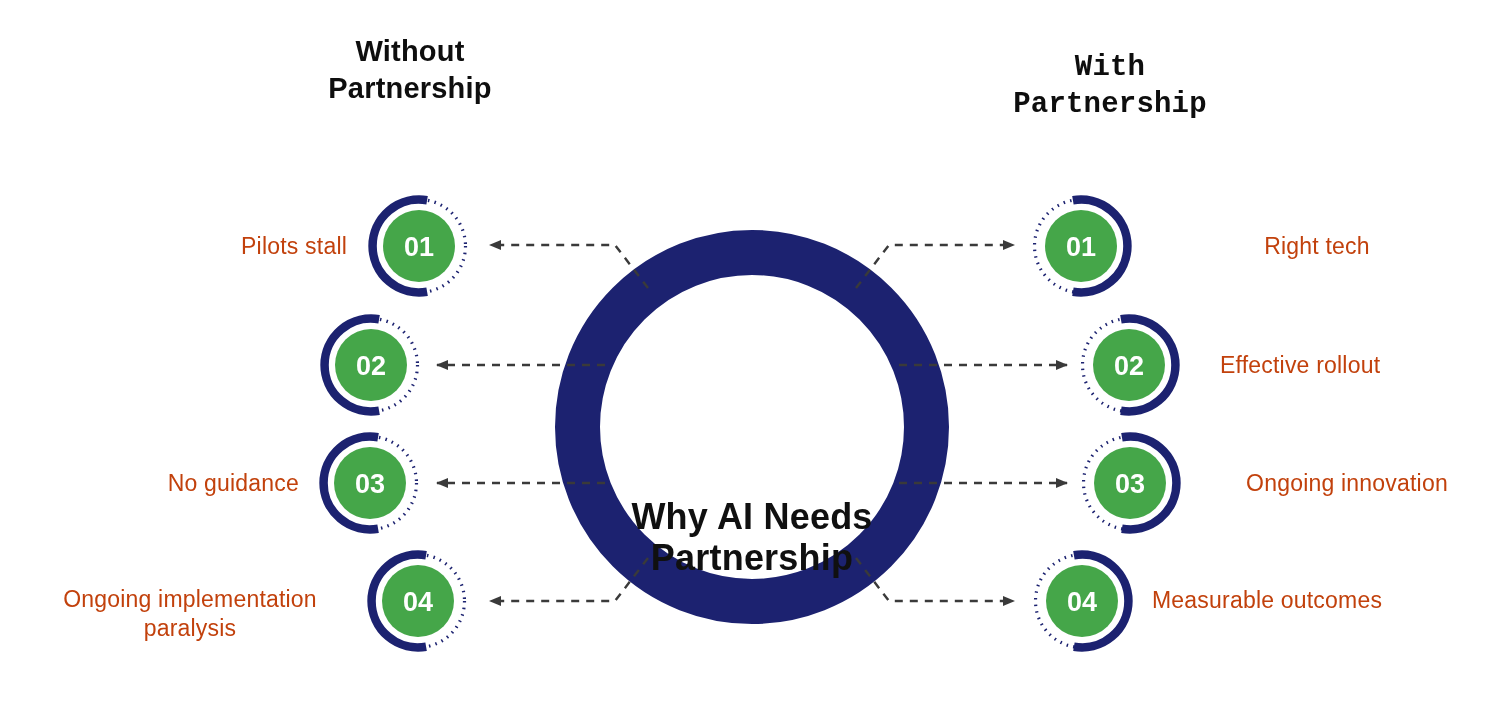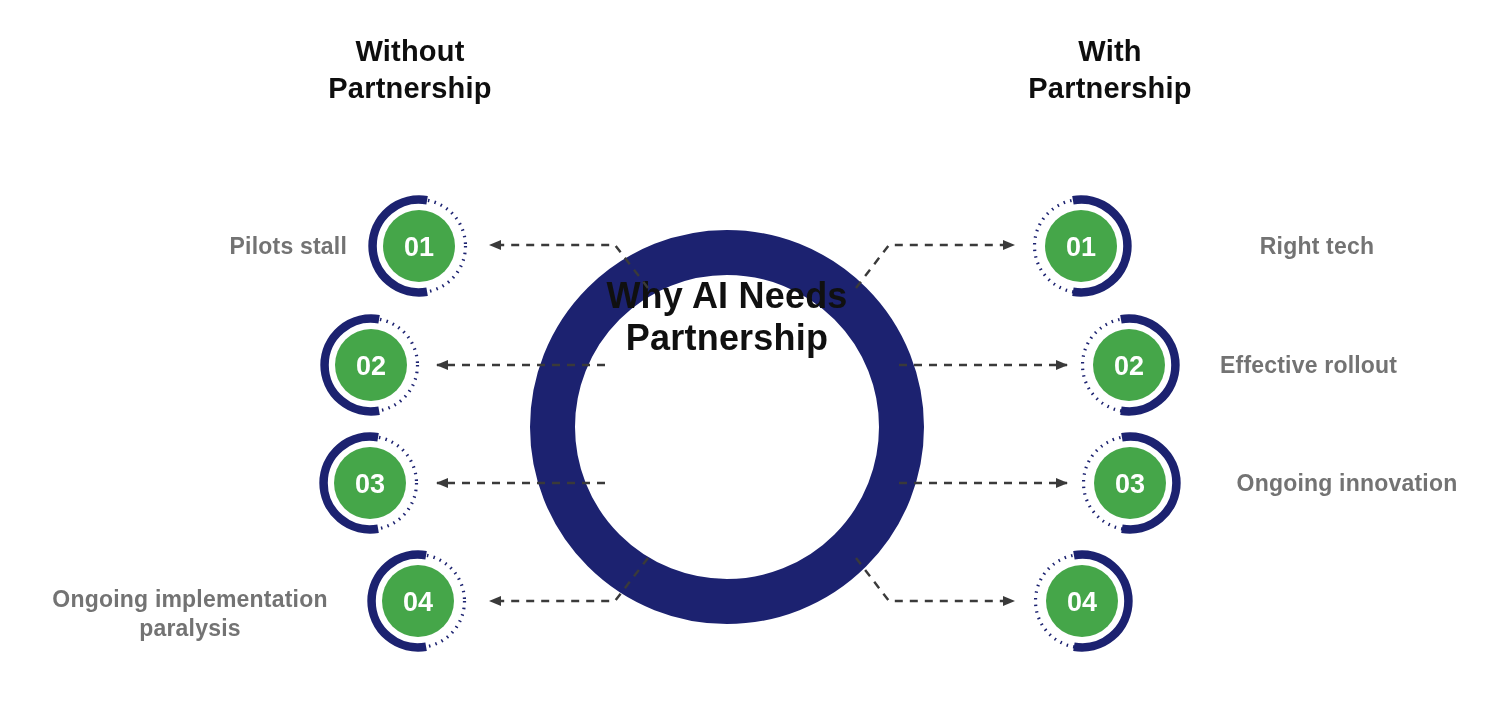--- a/index.html
+++ b/index.html
@@ -16,32 +16,32 @@
     width:320px;
     text-align:center;
     font-size:29px;
     font-weight:800;
     line-height:1.28;
     color:#0e0e0e;
     white-space:pre-line;
     letter-spacing:.2px;
   }
   .col-header.left{left:250px;top:33px;}
-  .col-header.right{left:950px;top:33px;}
+  .col-header.right{left:950px;top:49px;font-family:Liberation Mono, monospace;}
 
   
   .hub{
     position:absolute;
-    left:530px;top:230px;
+    left:555px;top:230px;
     width:394px;height:394px;
     box-sizing:border-box;
     border:45px solid #1c2270;
     border-radius:50%;
     background:#ffffff;
-    display:flex;align-items:flex-start;justify-content:center;
+    display:flex;align-items:flex-end;justify-content:center;
   }
   .hub-text{
     text-align:center;
     font-size:36px;
     font-weight:800;
     line-height:1.16;
     color:#101010;
     letter-spacing:.2px;
   }
 
@@ -71,22 +71,22 @@
   .b-l4{left:366px;top:549px;}
   .b-r1{left:1029px;top:194px;}
   .b-r2{left:1077px;top:313px;}
   .b-r3{left:1078px;top:431px;}
   .b-r4{left:1030px;top:549px;}
 
   
   .item-label{
     position:absolute;
     font-size:23px;
-    font-weight:700;
-    color:#737373;
+    font-weight:400;
+    color:#c2410c;
     line-height:30px;
     letter-spacing:.2px;
   }
   .lab-l1{left:27px;top:231px;width:320px;text-align:right;}
   .lab-l2{left:20px;top:350px;width:278px;text-align:right;}
   .lab-l3{left:20px;top:468px;width:279px;text-align:right;}
   .lab-l4{left:22px;top:585px;width:336px;text-align:center;line-height:29px;}
   .lab-r1{left:1152px;top:231px;width:330px;text-align:center;}
   .lab-r2{left:1202px;top:350px;width:290px;text-align:left;margin-left:18px;}
   .lab-r3{left:1202px;top:468px;width:290px;text-align:center;}
@@ -185,19 +185,21 @@
   <div class="badge b-r4">
     <svg viewBox="0 0 104 104">
       <circle class="dotted" cx="52" cy="52" r="46.5"></circle>
       <path class="solid" d="M 43.9 6.2 A 46.5 46.5 0 1 1 43.9 97.8"></path>
       <circle class="green" cx="52" cy="52" r="36"></circle>
       <text x="52" y="61.5">04</text>
     </svg>
   </div>
 
   <div class="item-label lab-l1">Pilots stall</div>
+  <div class="item-label lab-l3">No guidance</div>
   <div class="item-label lab-l4">Ongoing implementation paralysis</div>
 
   <div class="item-label lab-r1">Right tech</div>
   <div class="item-label lab-r2">Effective rollout</div>
   <div class="item-label lab-r3">Ongoing innovation</div>
+  <div class="item-label lab-r4">Measurable outcomes</div>
 
 </div>
 
 </body></html>

